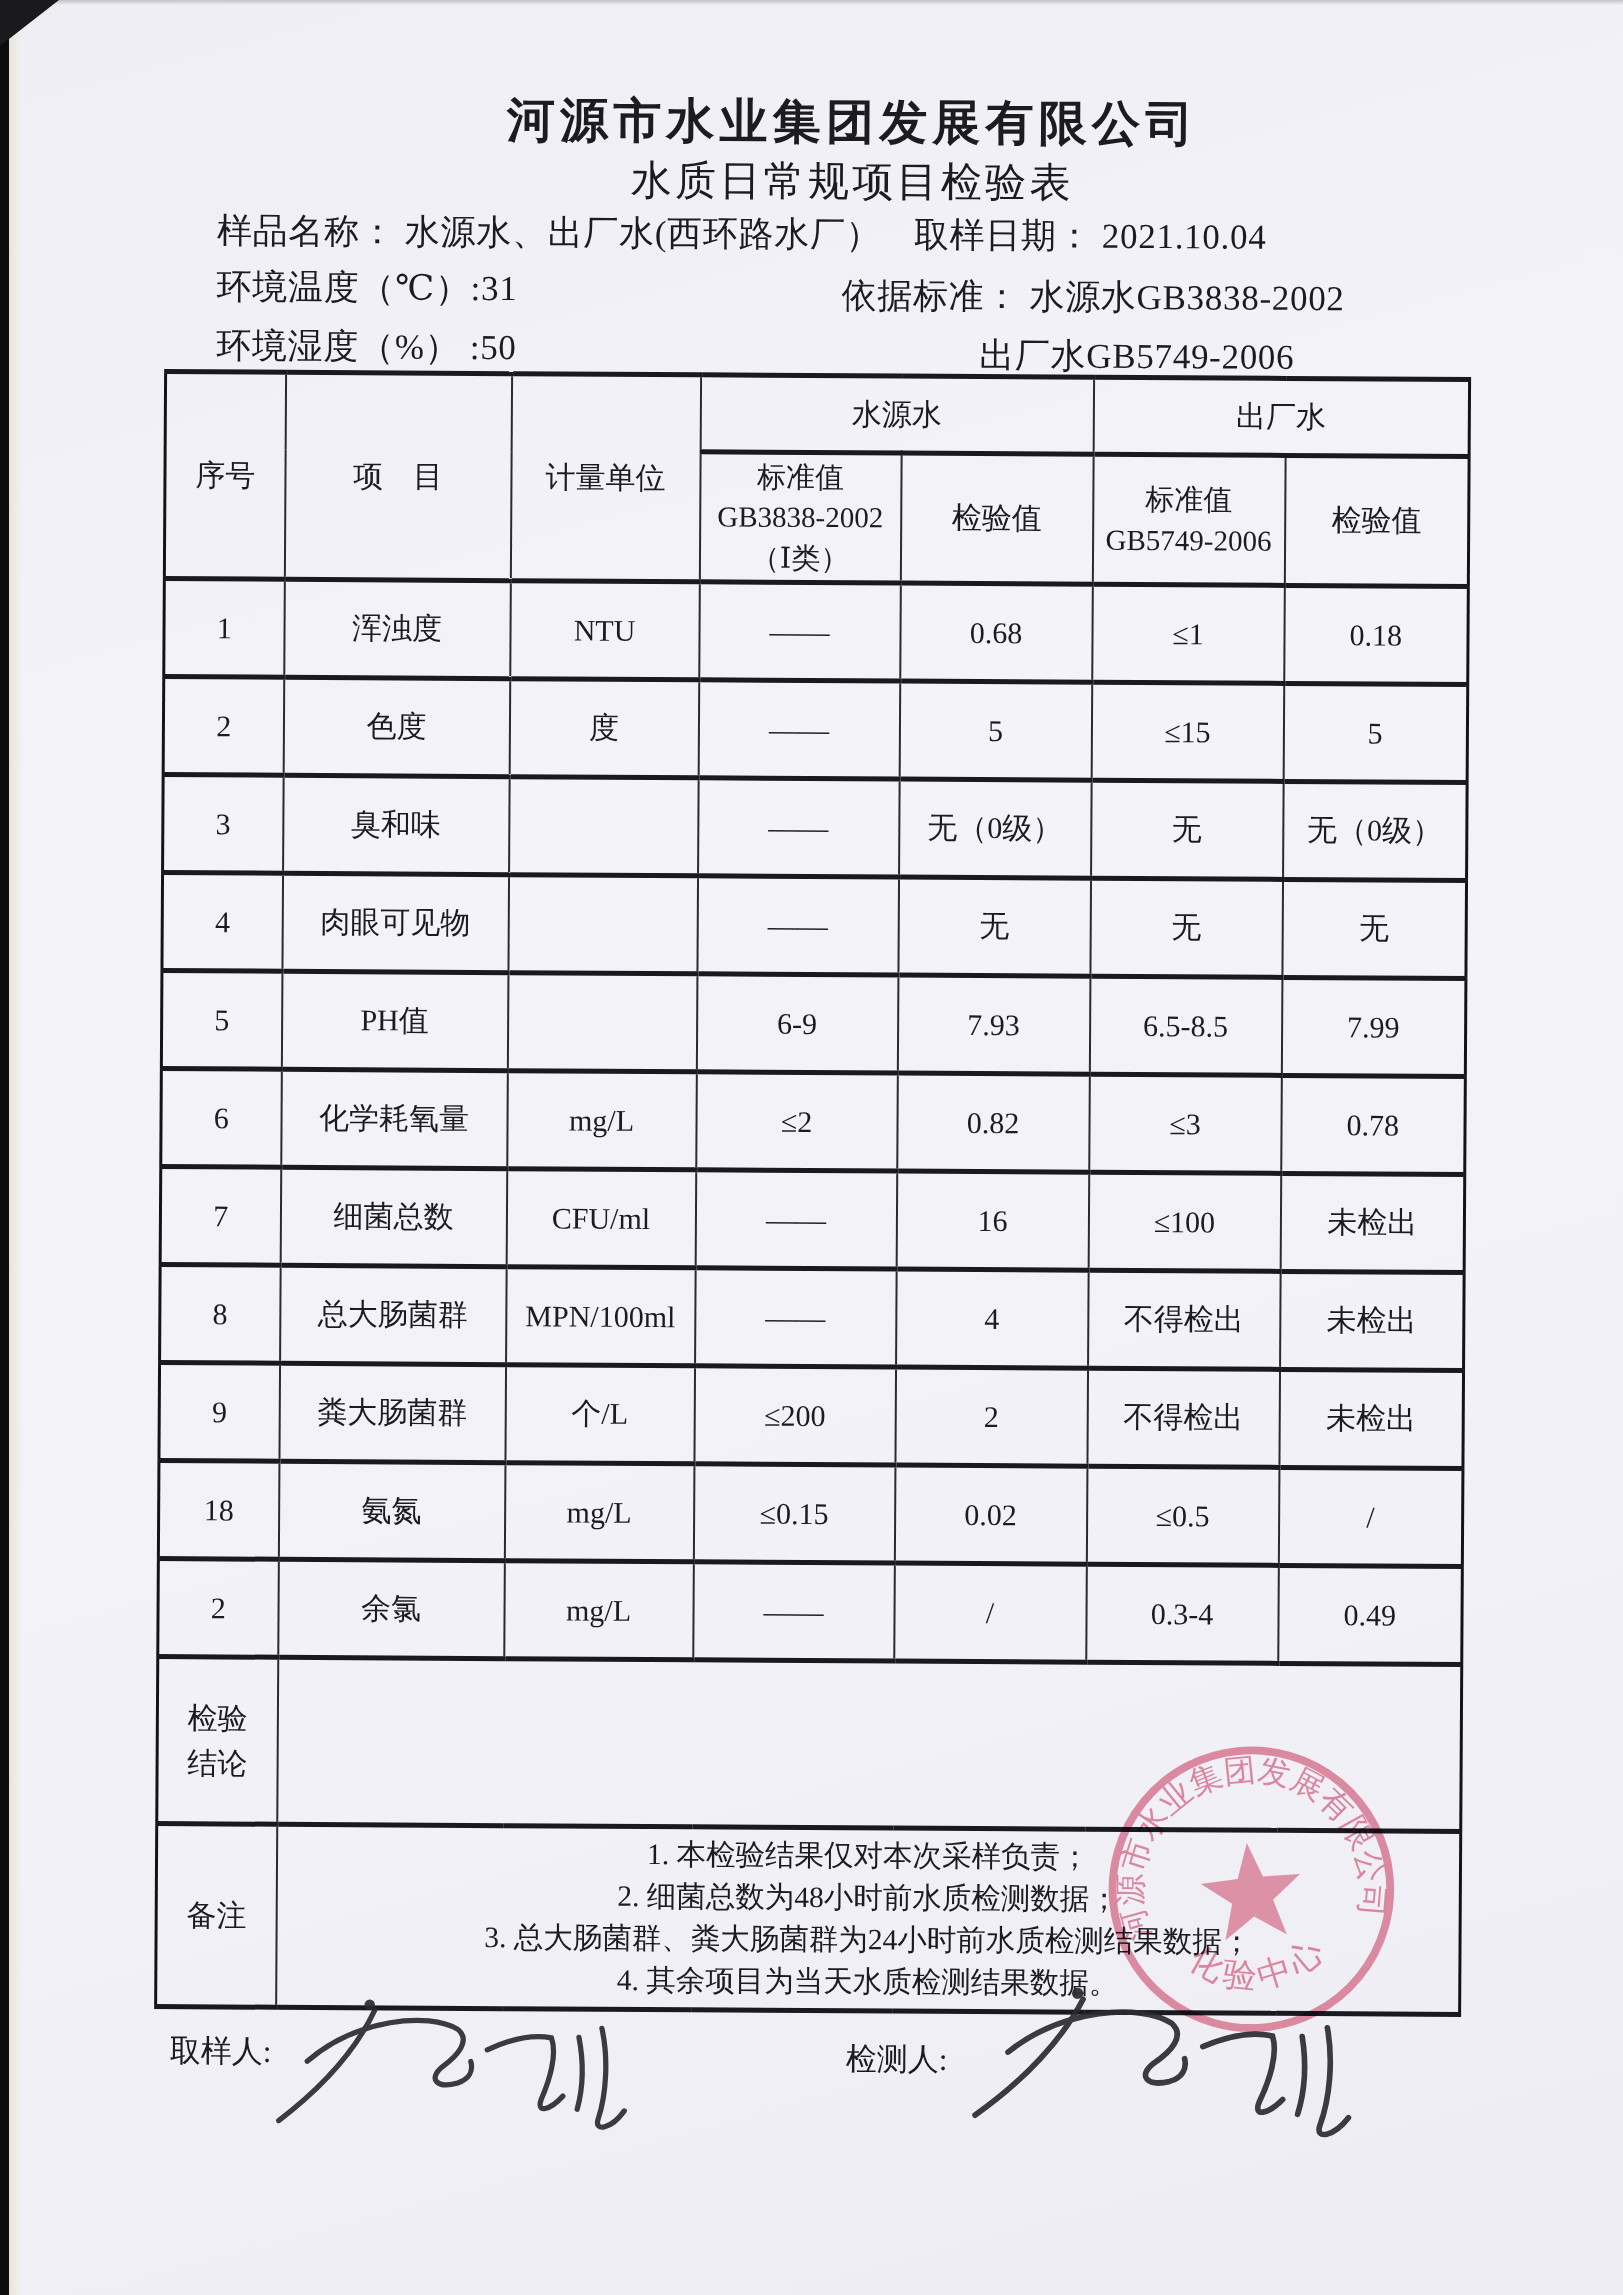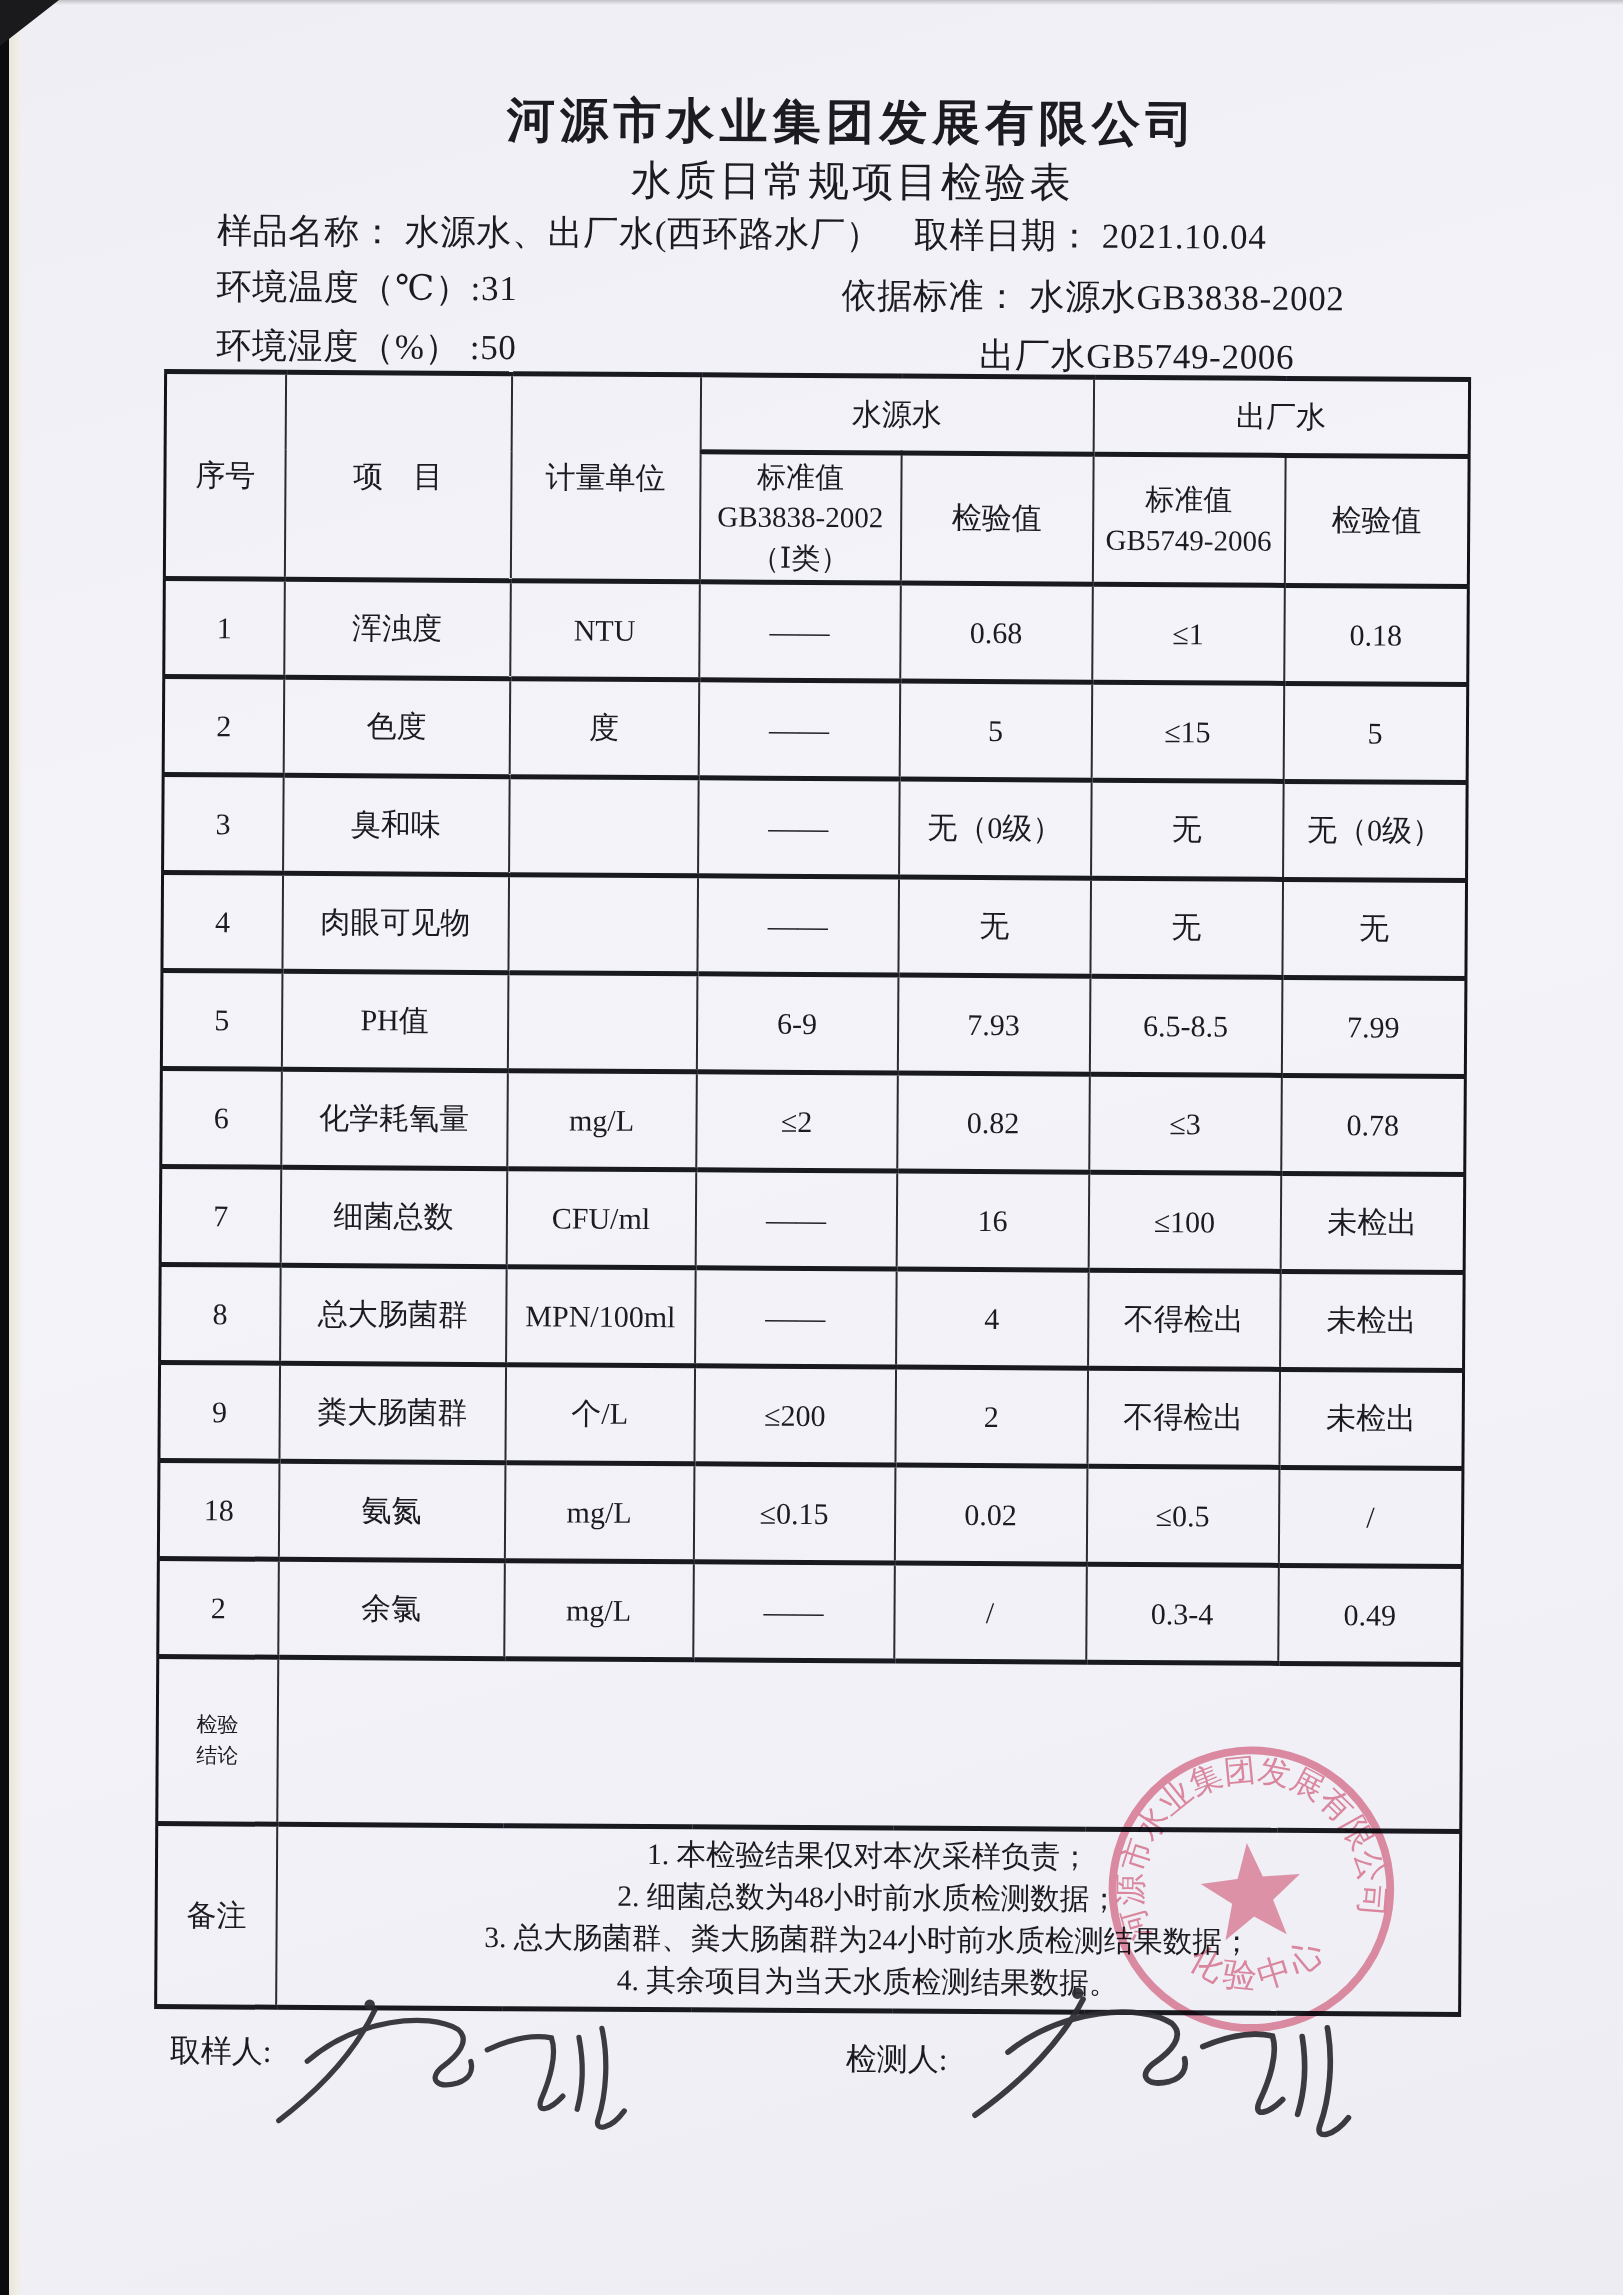--- a/index.html
+++ b/index.html
@@ -36,21 +36,21 @@
     padding:0;overflow:hidden;color:#1c1c20;
   }
   table.report{border:3.9px solid #141418;}
   tr.tr-group{height:77px;}
   tr.tr-sub{height:130px;}
   tr.tr-data{height:98px;}
   tr.tr-conc{height:167px;}
   tr.tr-note{height:183px;}
   td.cell-item{text-align:left;padding-left:10.5px;}
   .std-lines div{line-height:1.38;font-size:29px;}
-  .conc-label{line-height:1.5;font-size:21px;}
+  .conc-label{line-height:1.5;font-size:30px;}
   td.remarks-cell{text-align:left;vertical-align:middle;padding-left:10.5px;}
   .remark-line{font-size:29.5px;line-height:1.42;white-space:nowrap;}
   .sig-label{position:absolute;font-size:31px;white-space:nowrap;}
   svg.overlay{position:absolute;pointer-events:none;}
   .stamp-svg{mix-blend-mode:multiply;opacity:0.92;}
 </style>
 </head>
 <body>
 
 <div class="page">

